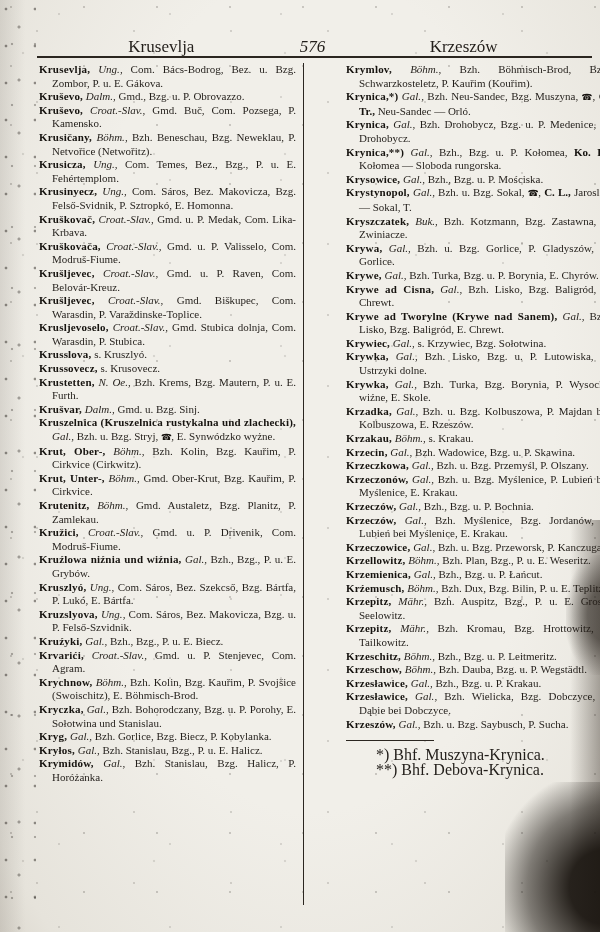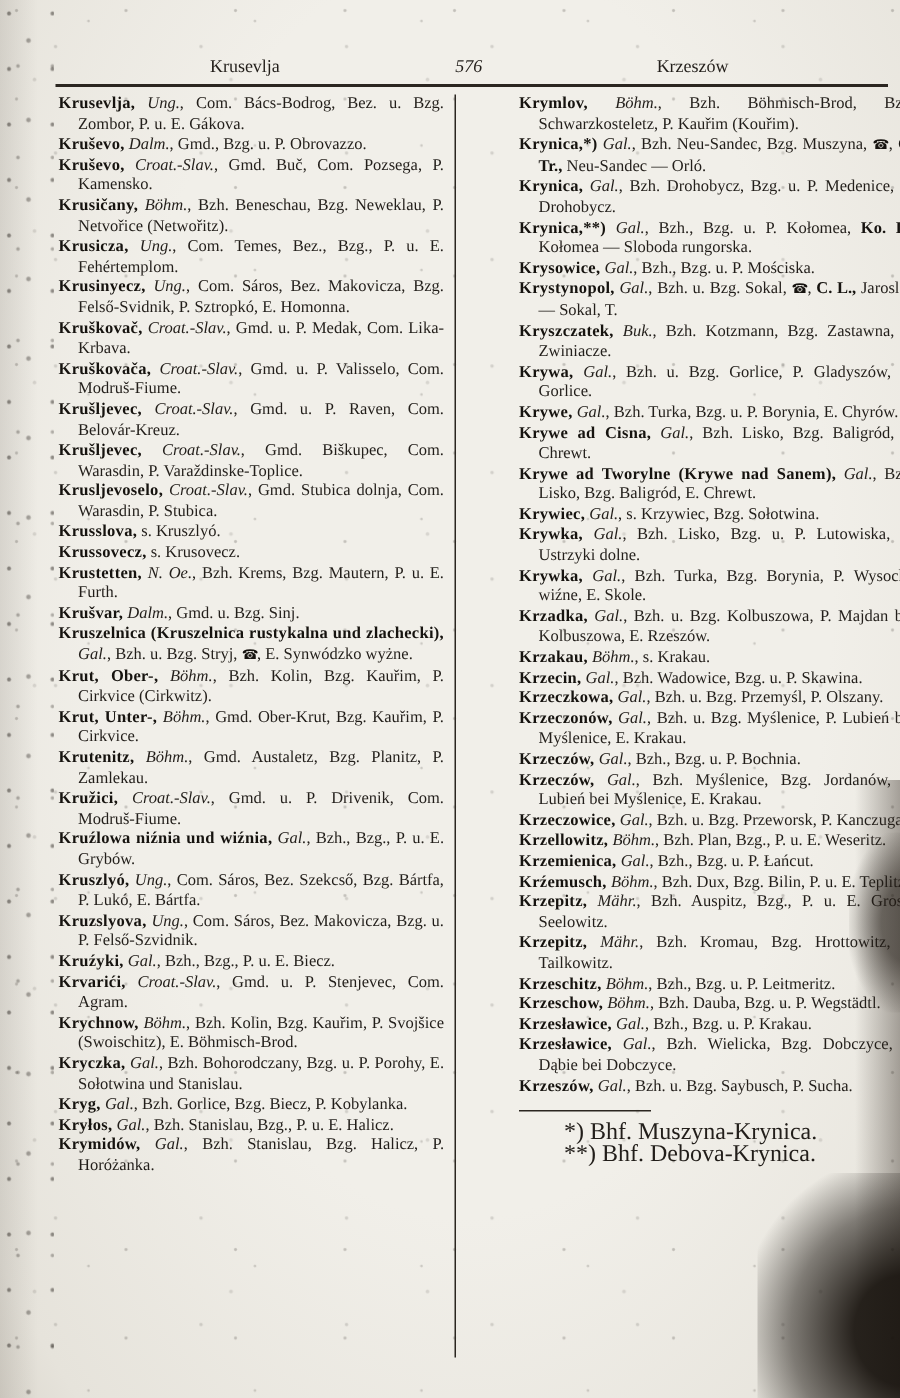--- a/index.html
+++ b/index.html
@@ -42,21 +42,21 @@
     background:radial-gradient(ellipse at 105% 70%, rgba(22,17,12,0.92) 25%, rgba(22,17,12,0.5) 55%, transparent 80%);
   }
   .corner-blotch2{
     position:absolute;right:0;top:555px;width:34px;height:120px;pointer-events:none;
     background:radial-gradient(ellipse at 110% 50%, rgba(30,24,18,0.55) 30%, transparent 75%);
   }
 
   .running-header{
     position:absolute;top:37px;left:37px;right:12px;
     display:grid;grid-template-columns:1fr auto 1fr;align-items:baseline;
-    font-size:12px;
+    font-size:17px;
   }
   .running-header .rh-left{text-align:center;}
   .running-header .rh-center{text-align:right;padding:0 14px;font-style:italic;}
   .running-header .rh-right{text-align:center;}
   .header-rule{
     position:absolute;top:56px;left:37px;width:555px;height:2px;background:#2b2620;
   }
   .col-divider{
     position:absolute;left:303px;top:63px;height:842px;width:1px;background:#2b2620;
   }

